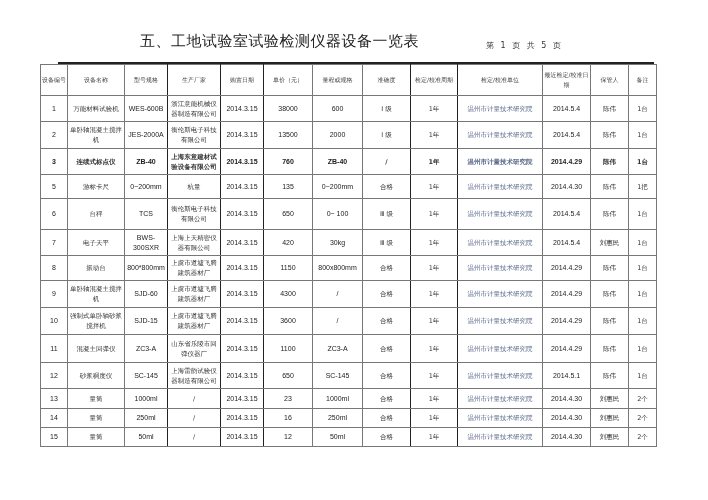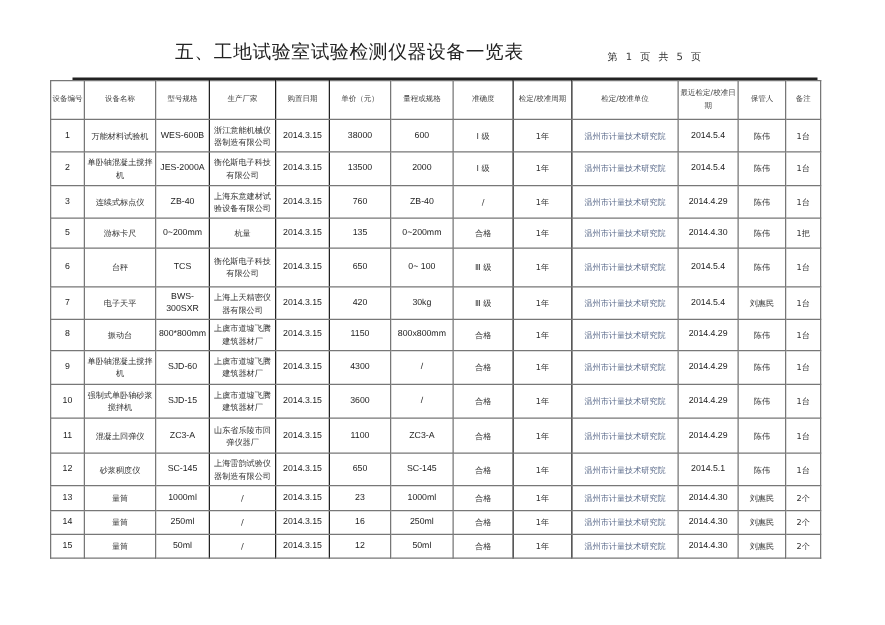--- a/index.html
+++ b/index.html
@@ -78,21 +78,21 @@
         <td class="thick-r num">2014.3.15</td>
         <td class="num">13500</td>
         <td class="num">2000</td>
         <td class="thick-r">Ⅰ 级</td>
         <td class="thick-r">1年</td>
         <td class="lab">温州市计量技术研究院</td>
         <td class="num">2014.5.4</td>
         <td class="">陈伟</td>
         <td class="">1台</td>
       </tr>
-      <tr style="height: 26px;">
+      <tr style="height: 26px; font-weight: bold;">
         <td class="num">3</td>
         <td class="">连续式标点仪</td>
         <td class="thick-r num">ZB-40</td>
         <td class="thick-r">上海东意建材试验设备有限公司</td>
         <td class="thick-r num">2014.3.15</td>
         <td class="num">760</td>
         <td class="num">ZB-40</td>
         <td class="thick-r">/</td>
         <td class="thick-r">1年</td>
         <td class="lab">温州市计量技术研究院</td>

